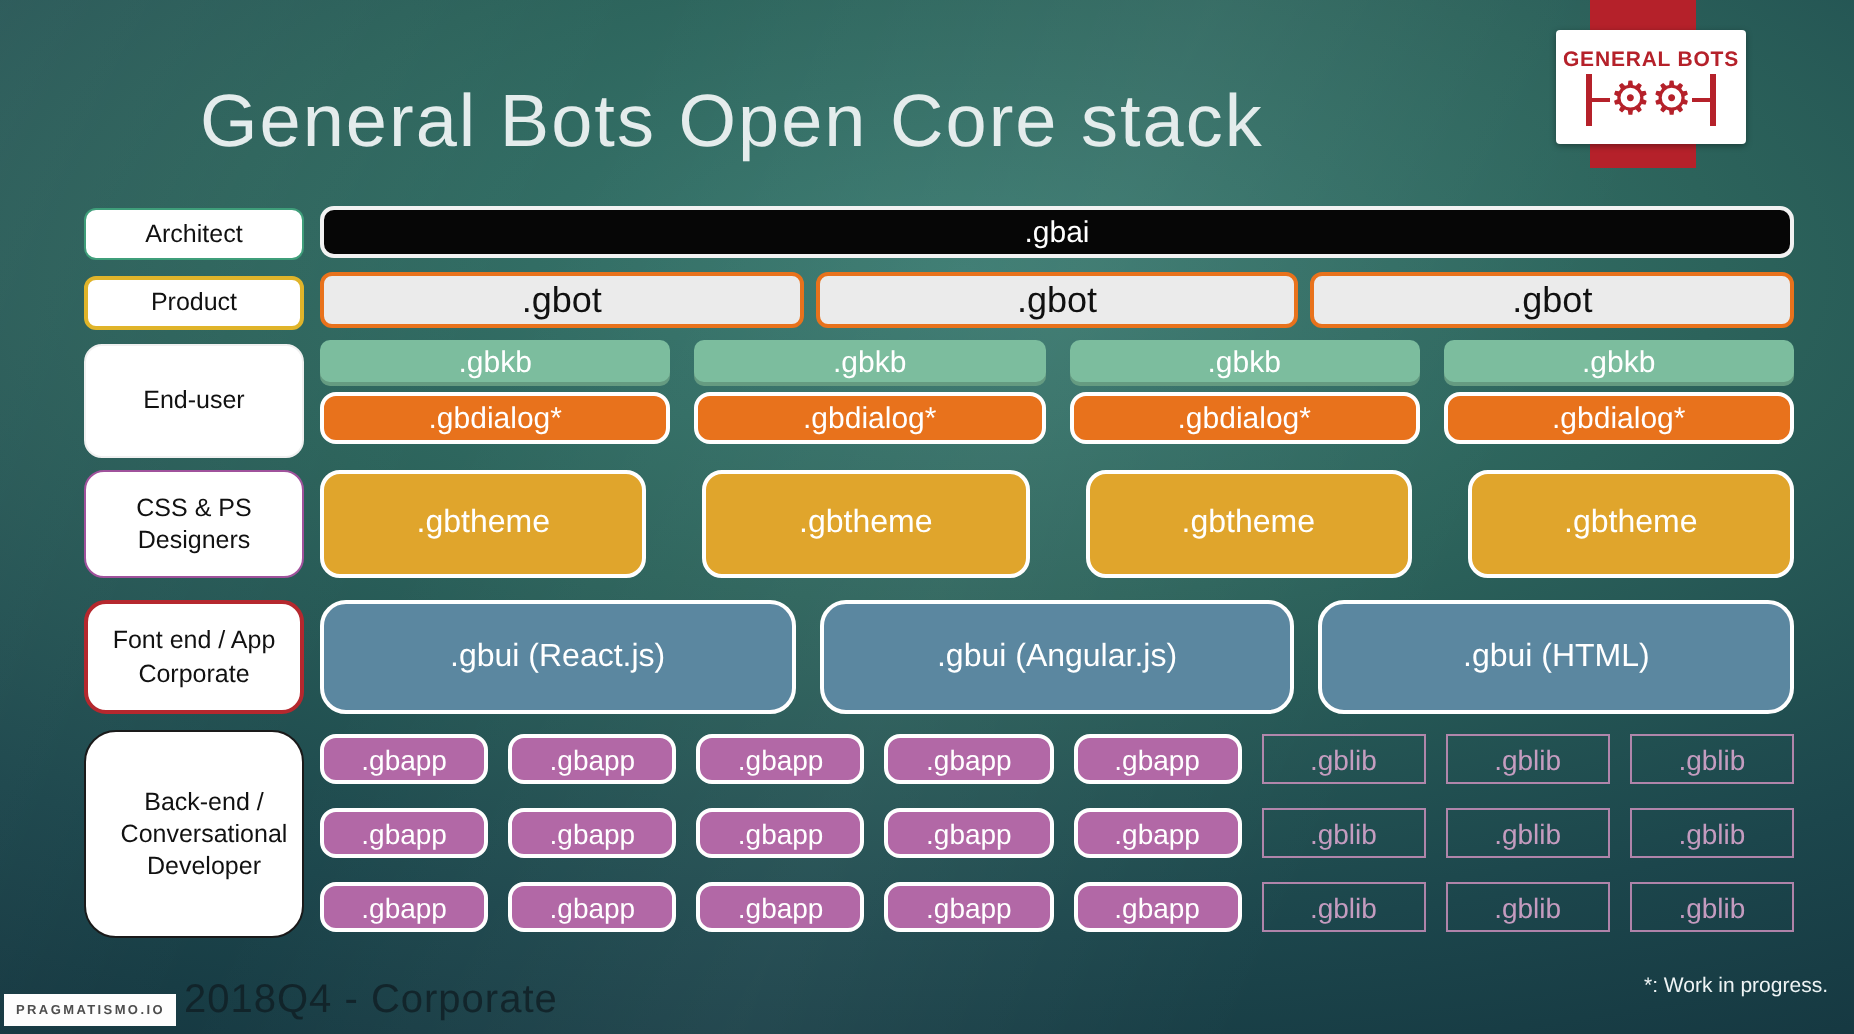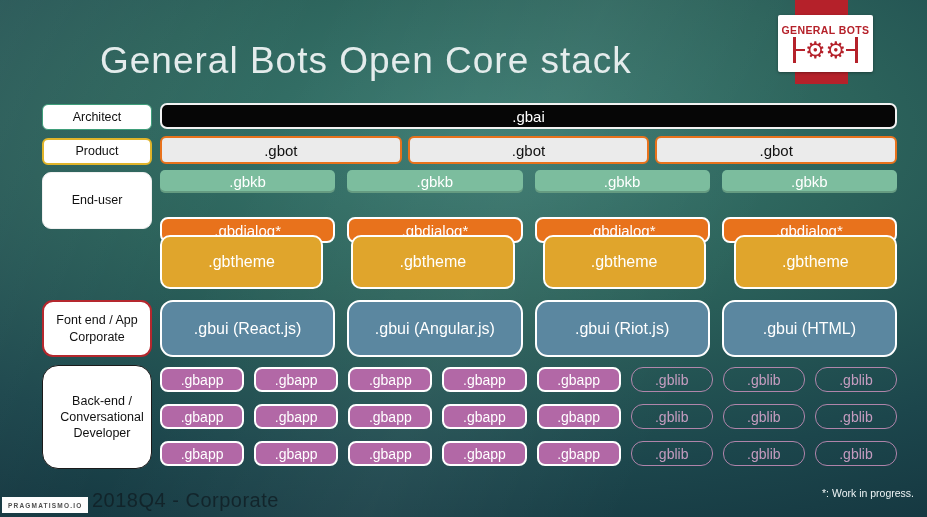--- a/index.html
+++ b/index.html
@@ -40,34 +40,34 @@
   .lbl-backend   { top:365px; height:104px; border:1.5px solid #1a1a1a; border-radius:16px;padding-left:16px; }
   
   .rowitems { position:absolute; left:160px; width:737px; display:flex; }
   .btn {
     display:flex; align-items:center; justify-content:center; color:#fff;
     box-sizing:border-box; white-space:nowrap;
   }
   .r-gbai     { top:103px; height:26px; }
   .r-gbot     { top:136px; height:28px; gap:6px; }
   .r-gbkb     { top:170px; height:23px; gap:12px; }
-  .r-gbdialog { top:217px; height:26px; gap:12px;justify-content:flex-end; }
+  .r-gbdialog { top:196px; height:26px; gap:12px;justify-content:flex-end; }
   .r-gbtheme  { top:235px; height:54px; gap:28px; }
   .r-gbui     { top:300px; height:57px; gap:12px; }
   .r-backend1 { top:367px; height:25px; gap:10px; }
   .r-backend2 { top:404px; height:25px; gap:10px; }
   .r-backend3 { top:441px; height:25px; gap:10px; }
   .gbai    { flex:1; background:#060606; border:2px solid #f2f2f2; border-radius:7px; font-size:15px; }
-  .gbot    { flex:1; background:#ebebeb; border:2px solid #e8721c; border-radius:6px; color:#111; font-size:15px; }
+  .gbot    { flex:1; background:#ebebeb; border:2px solid #e8721c; border-radius:6px; color:#111; font-size:18px; }
   .gbkb    { flex:1; background:#7cbd9e; border-radius:5px; font-size:15px; box-shadow:inset 0 -2px 0 rgba(0,0,0,0.18); }
   .gbdialog{ flex:1; background:#e8721c; border:2px solid #fff; border-radius:8px; font-size:15px; }
   .gbtheme { flex:1; background:#e0a52c; border:2.5px solid #fff; border-radius:10px; font-size:16px; }
   .gbui    { flex:1; background:#5b87a0; border:2.5px solid #fff; border-radius:13px; font-size:16px;text-align:right; }
   .gbapp   { flex:1; background:#b268a6; border:2px solid #fff; border-radius:8px; font-size:14px; }
-  .gblib   { flex:1; background:transparent; border:1.5px solid rgba(213,147,194,0.8); border-radius:12px; font-size:14px; color:rgba(226,170,212,0.85); }
+  .gblib   { flex:1; background:transparent; border:1.5px solid rgba(213,147,194,0.8); border-radius:0; font-size:14px; color:rgba(226,170,212,0.85); }
   
   .footer-badge {
     position:absolute; left:2px; top:497px; background:#fdfdfd; color:#4d4d4d;
     font-size:6.5px; letter-spacing:1.2px; padding:5px 6px 4px 6px; font-weight:bold;
   }
   .footer-text {
     position:absolute; left:92px; top:489px; font-size:20px; letter-spacing:0.5px;
     color:rgba(16,32,38,0.85);
   }
   .footnote {
@@ -90,20 +90,21 @@
       <span class="gear">⚙</span>
       <span class="gear">⚙</span>
       <span class="hline"></span>
       <span class="vbar"></span>
     </div>
   </div>
 
   <div class="rowlabel lbl-architect">Architect</div>
   <div class="rowlabel lbl-product">Product</div>
   <div class="rowlabel lbl-enduser">End-user</div>
+  <div class="rowlabel lbl-designers">CSS &amp; PS Designers</div>
   <div class="rowlabel lbl-frontend">Font end / App Corporate</div>
   <div class="rowlabel lbl-backend">Back-end / Conversational Developer</div>
 
   <div class="rowitems r-gbai">
     <div class="btn gbai">.gbai</div>
   </div>
 
   <div class="rowitems r-gbot">
     <div class="btn gbot">.gbot</div>
     <div class="btn gbot">.gbot</div>
@@ -126,21 +127,20 @@
   <div class="rowitems r-gbtheme">
     <div class="btn gbtheme">.gbtheme</div>
     <div class="btn gbtheme">.gbtheme</div>
     <div class="btn gbtheme">.gbtheme</div>
     <div class="btn gbtheme">.gbtheme</div>
   </div>
 
   <div class="rowitems r-gbui">
     <div class="btn gbui">.gbui (React.js)</div>
     <div class="btn gbui">.gbui (Angular.js)</div>
-    <div class="btn gbui">.gbui (Riot.js)</div>
     <div class="btn gbui">.gbui (HTML)</div>
   </div>
 
   <div class="rowitems r-backend1">
     <div class="btn gbapp">.gbapp</div>
     <div class="btn gbapp">.gbapp</div>
     <div class="btn gbapp">.gbapp</div>
     <div class="btn gbapp">.gbapp</div>
     <div class="btn gbapp">.gbapp</div>
     <div class="btn gblib">.gblib</div>

